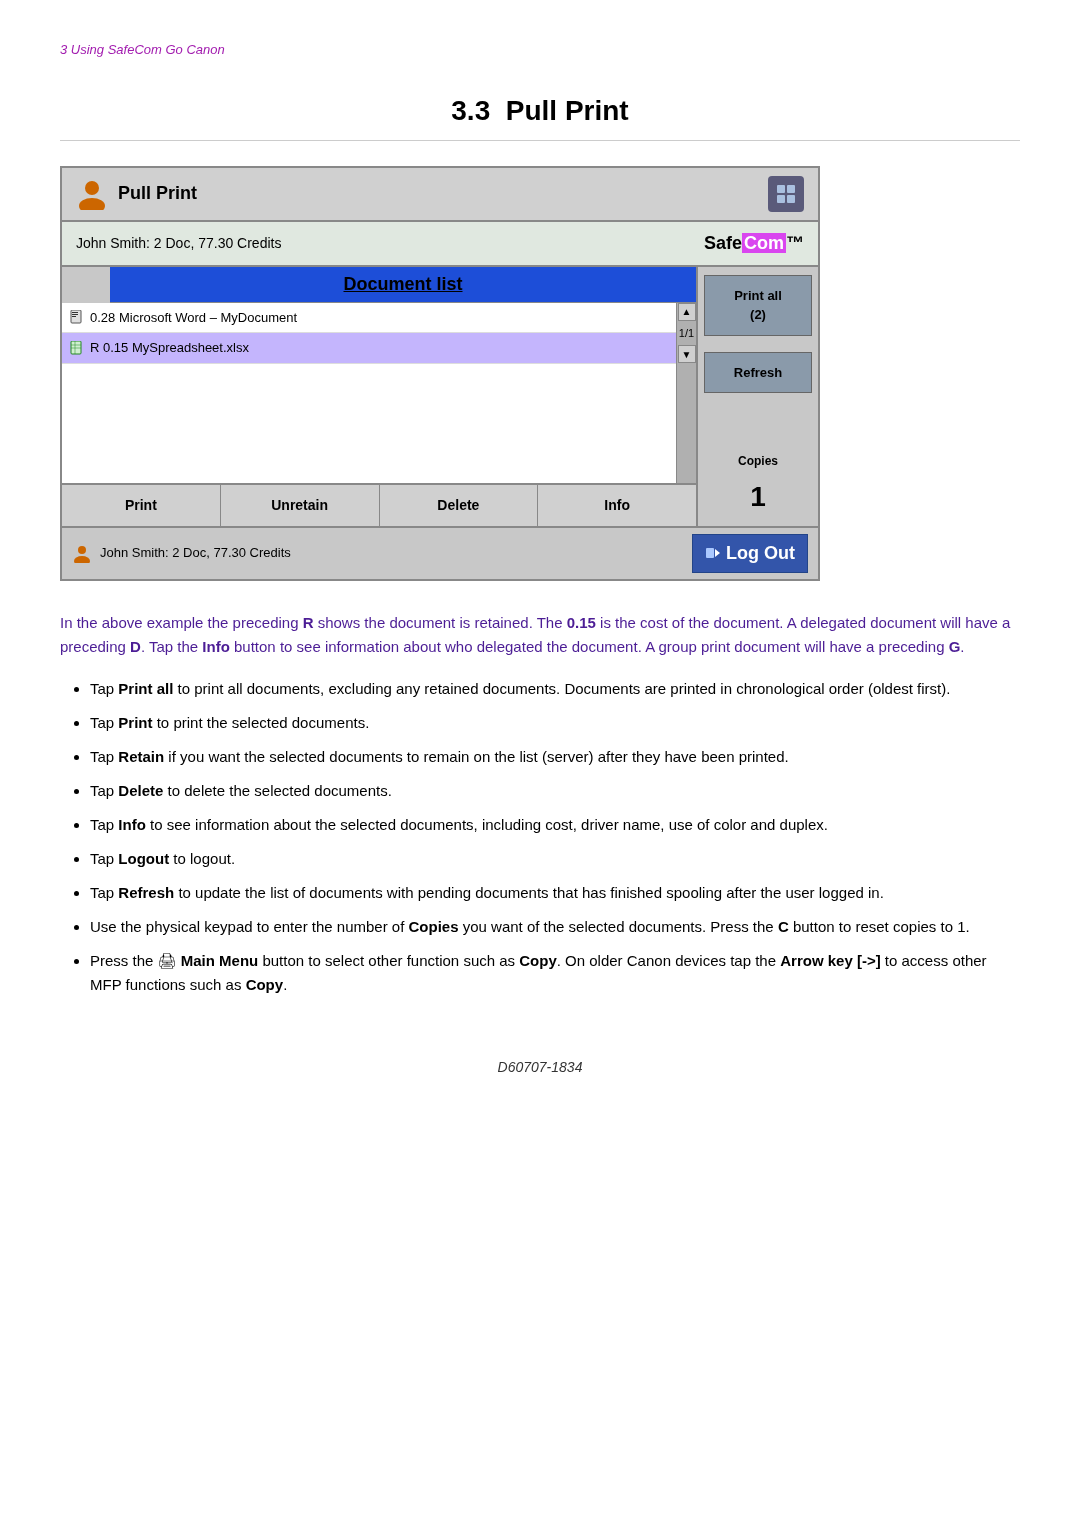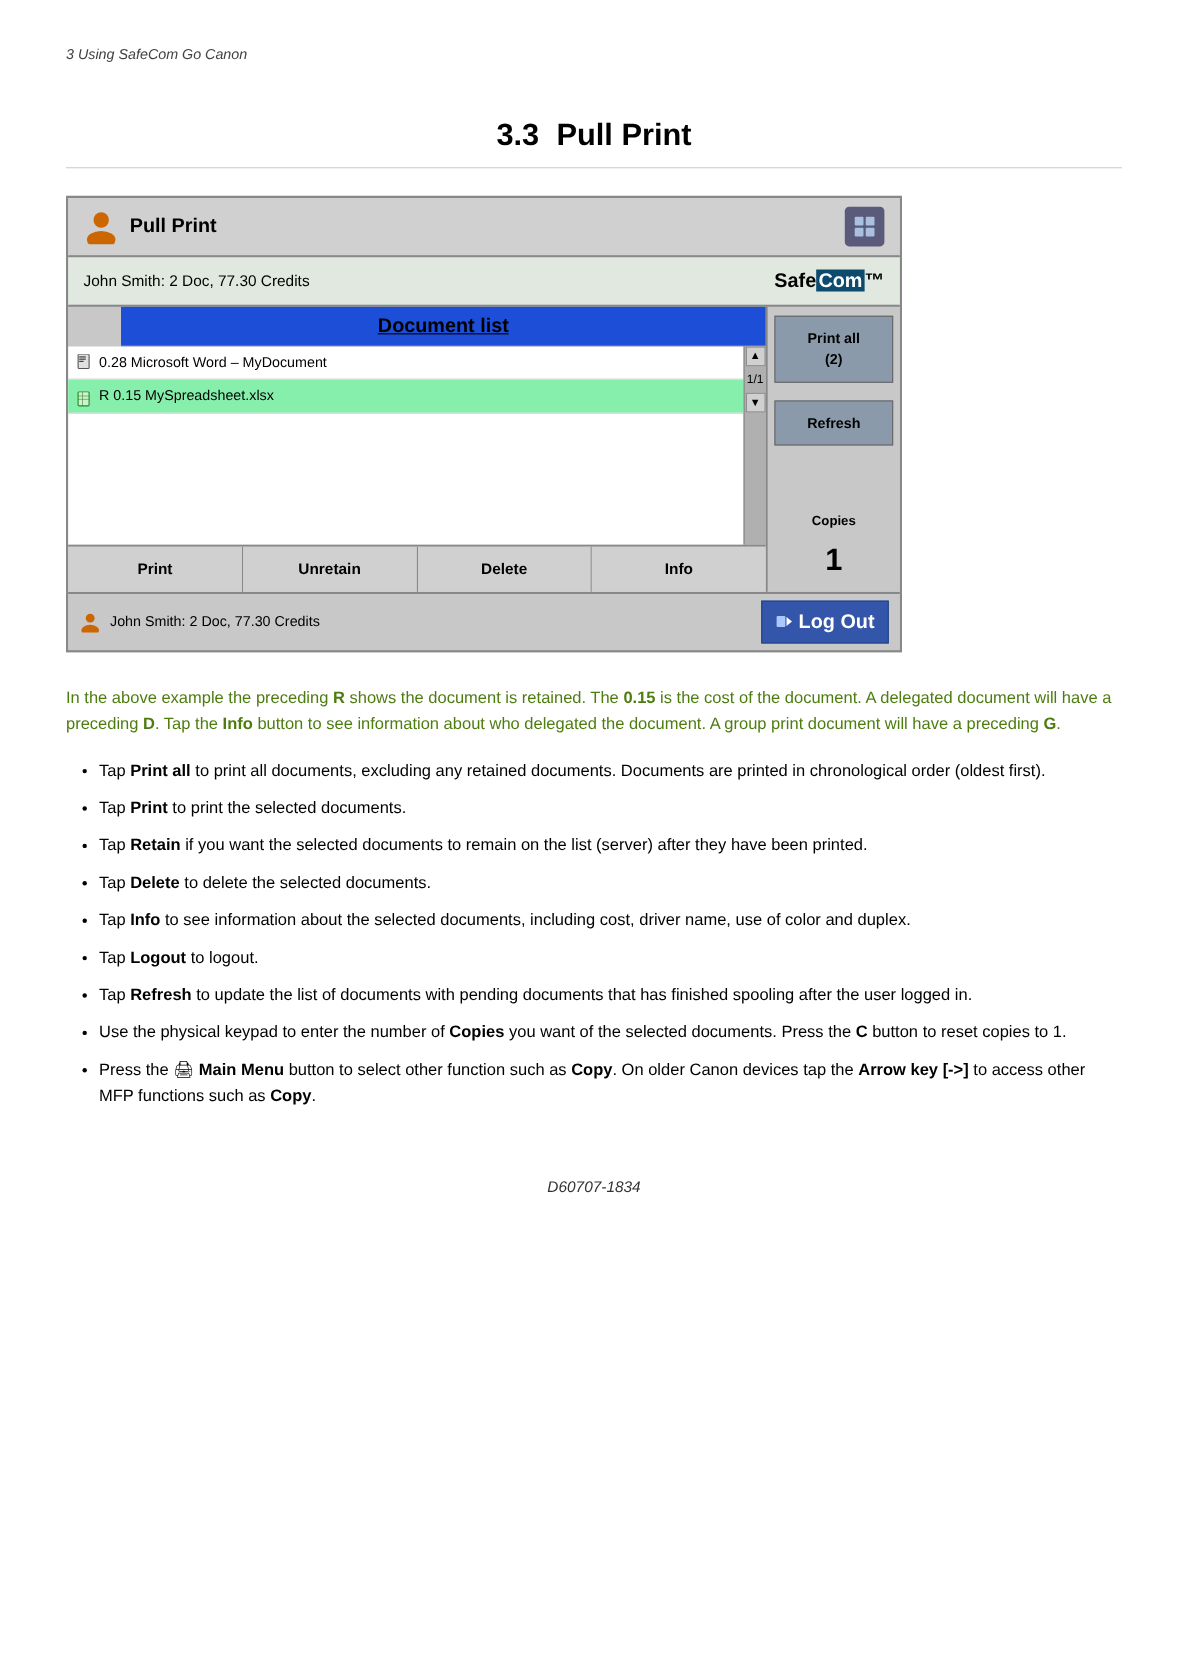--- a/index.html
+++ b/index.html
@@ -9,23 +9,23 @@
       color: #000;
       width: 1080px;
       min-height: 1527px;
       padding: 40px 60px;
       font-size: 15px;
       line-height: 1.5;
     }
 
     .breadcrumb {
       font-size: 13px;
-      color: #404040;
+      color: #a21caf;
       font-style: italic;
-      margin-bottom: 42px;
+      margin-bottom: 30px;
     }
 
     .section-title {
       font-size: 28px;
       font-weight: bold;
       margin-bottom: 25px;
       border-bottom: 1px solid #ccc;
       padding-bottom: 8px;
       text-align: center;
     }
@@ -84,21 +84,21 @@
       font-size: 14px;
       color: #000;
     }
     .ui-safecom-logo {
       font-size: 18px;
       font-weight: bold;
       color: #000;
       letter-spacing: 0;
     }
     .ui-safecom-logo span.safe { color: #000; }
-    .ui-safecom-logo span.com { color: #0055cc; background: #0c4a6e; color: #fff; padding: 0 2px; }
+    .ui-safecom-logo span.com { color: #0055cc; background: #d946ef; color: #fff; padding: 0 2px; }
 
     
     .ui-main {
       display: flex;
       flex-direction: row;
     }
 
     
     .ui-doc-area {
       flex: 1;
@@ -133,22 +133,21 @@
     .ui-doc-item {
       display: flex;
       align-items: center;
       padding: 5px 8px;
       font-size: 13px;
       border-bottom: 1px solid #ddd;
       color: #000;
       gap: 6px;
     }
     .ui-doc-item.selected {
-      background: #86efac;
-      align-items: flex-end;
+      background: #c4b5fd;
     }
 
     .ui-doc-icon {
       width: 14px;
       height: 14px;
       display: inline-block;
     }
 
     .ui-scrollbar {
       width: 20px;
@@ -263,21 +262,21 @@
       display: flex;
       align-items: center;
       gap: 5px;
     }
 
     
     .body-text {
       font-size: 15px;
       line-height: 1.6;
       margin-bottom: 18px;
-      color: #4d7c0f;
+      color: #4c1d95;
     }
 
     .bullet-list {
       margin: 0 0 20px 0;
       padding-left: 30px;
     }
     .bullet-list li {
       margin-bottom: 10px;
       font-size: 15px;
       line-height: 1.6;

